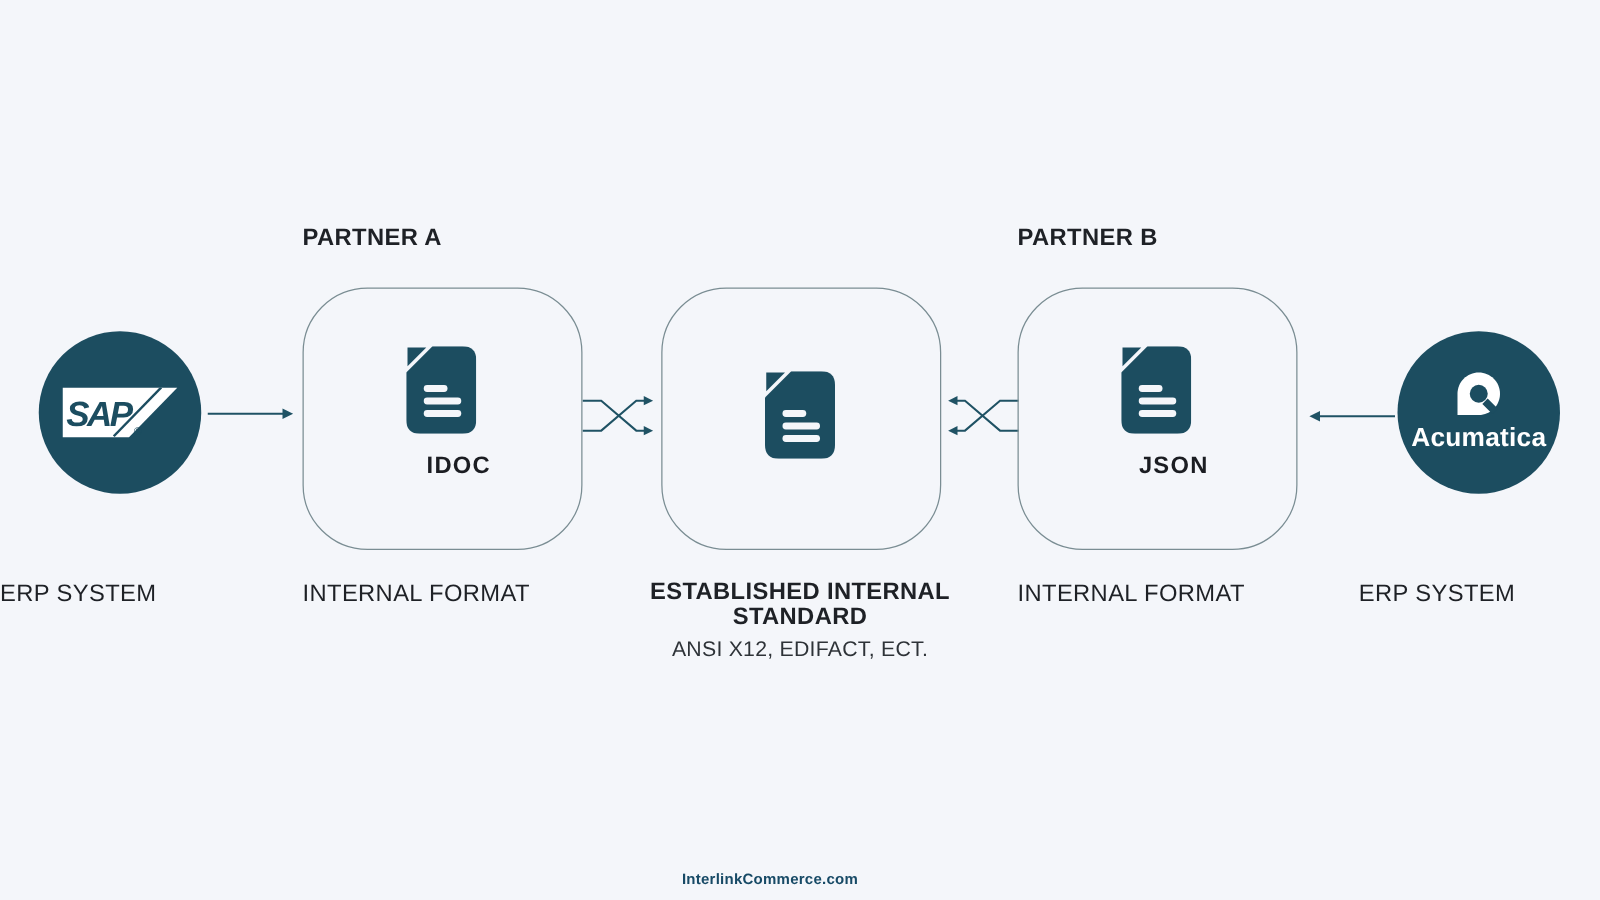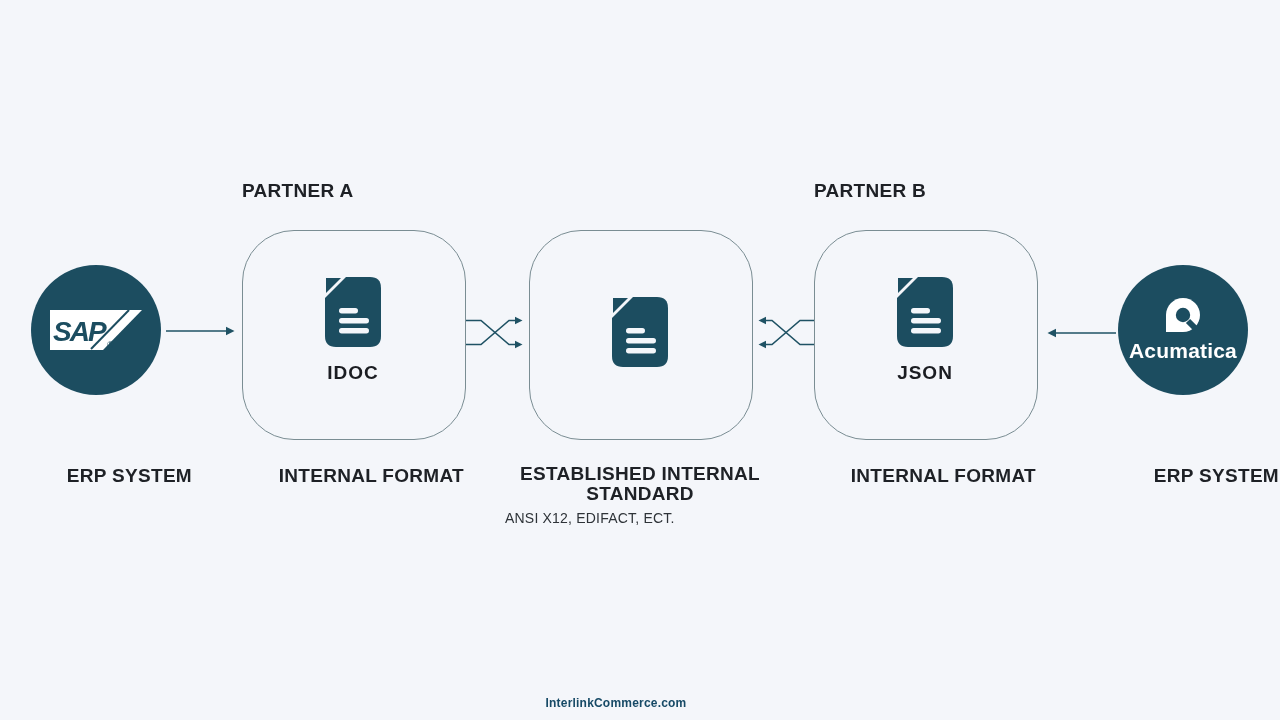--- a/index.html
+++ b/index.html
@@ -35,39 +35,39 @@
   .doc-icon.b   { left:897px; top:277px; }
   
   .heading {
     position:absolute; top:180px; width:222px; text-align:left;
     font-size:19px; font-weight:700; letter-spacing:.3px; color:#1e2126;
   }
   .heading.a { left:242px; }
   .heading.b { left:814px; }
   .format-label {
     position:absolute; top:362px; width:222px; text-align:center;
-    font-size:19px; font-weight:700; letter-spacing:1px; color:#1b1d22;
+    font-size:19px; font-weight:700; letter-spacing:1px; color:#1b1d22;padding-left:14px;
   }
   .format-label.a { left:242px; }
   .format-label.b { left:814px; }
   .caption {
-    position:absolute; top:465px; text-align:right;
-    font-size:19px; font-weight:700; letter-spacing:.3px; color:#1e2126;
+    position:absolute; top:465px; text-align:left;
+    font-size:19px; font-weight:400; letter-spacing:.3px; color:#1e2126;
   }
   .caption.erp-left  { left:0px;    width:192px; }
   .caption.int-a     { left:242px;  width:222px; }
   .caption.int-b     { left:814px;  width:222px; }
   .caption.erp-right { left:1087px; width:192px; }
   .std-caption {
     position:absolute; left:515px; top:464px; width:250px; text-align:center;
     font-size:19px; font-weight:700; line-height:20px; letter-spacing:.3px; color:#1e2126;
   }
   .std-examples {
-    position:absolute; left:505px; top:510px; width:270px; 
-    font-size:14px; font-weight:400; letter-spacing:.2px; color:#2e3338;
+    position:absolute; left:505px; top:510px; width:270px; text-align:center;
+    font-size:17px; font-weight:400; letter-spacing:.2px; color:#2e3338;
   }
   
   .arrow { position:absolute; }
   .arrow.sap-out { left:166px; top:325px; }
   .arrow.acu-out { left:1046px; top:327px; transform:scaleX(-1); }
   .cross { position:absolute; }
   .cross.left  { left:466px; top:316px; }
   .cross.right { left:757px; top:316px; transform:scaleX(-1); }
   
   .footer {

